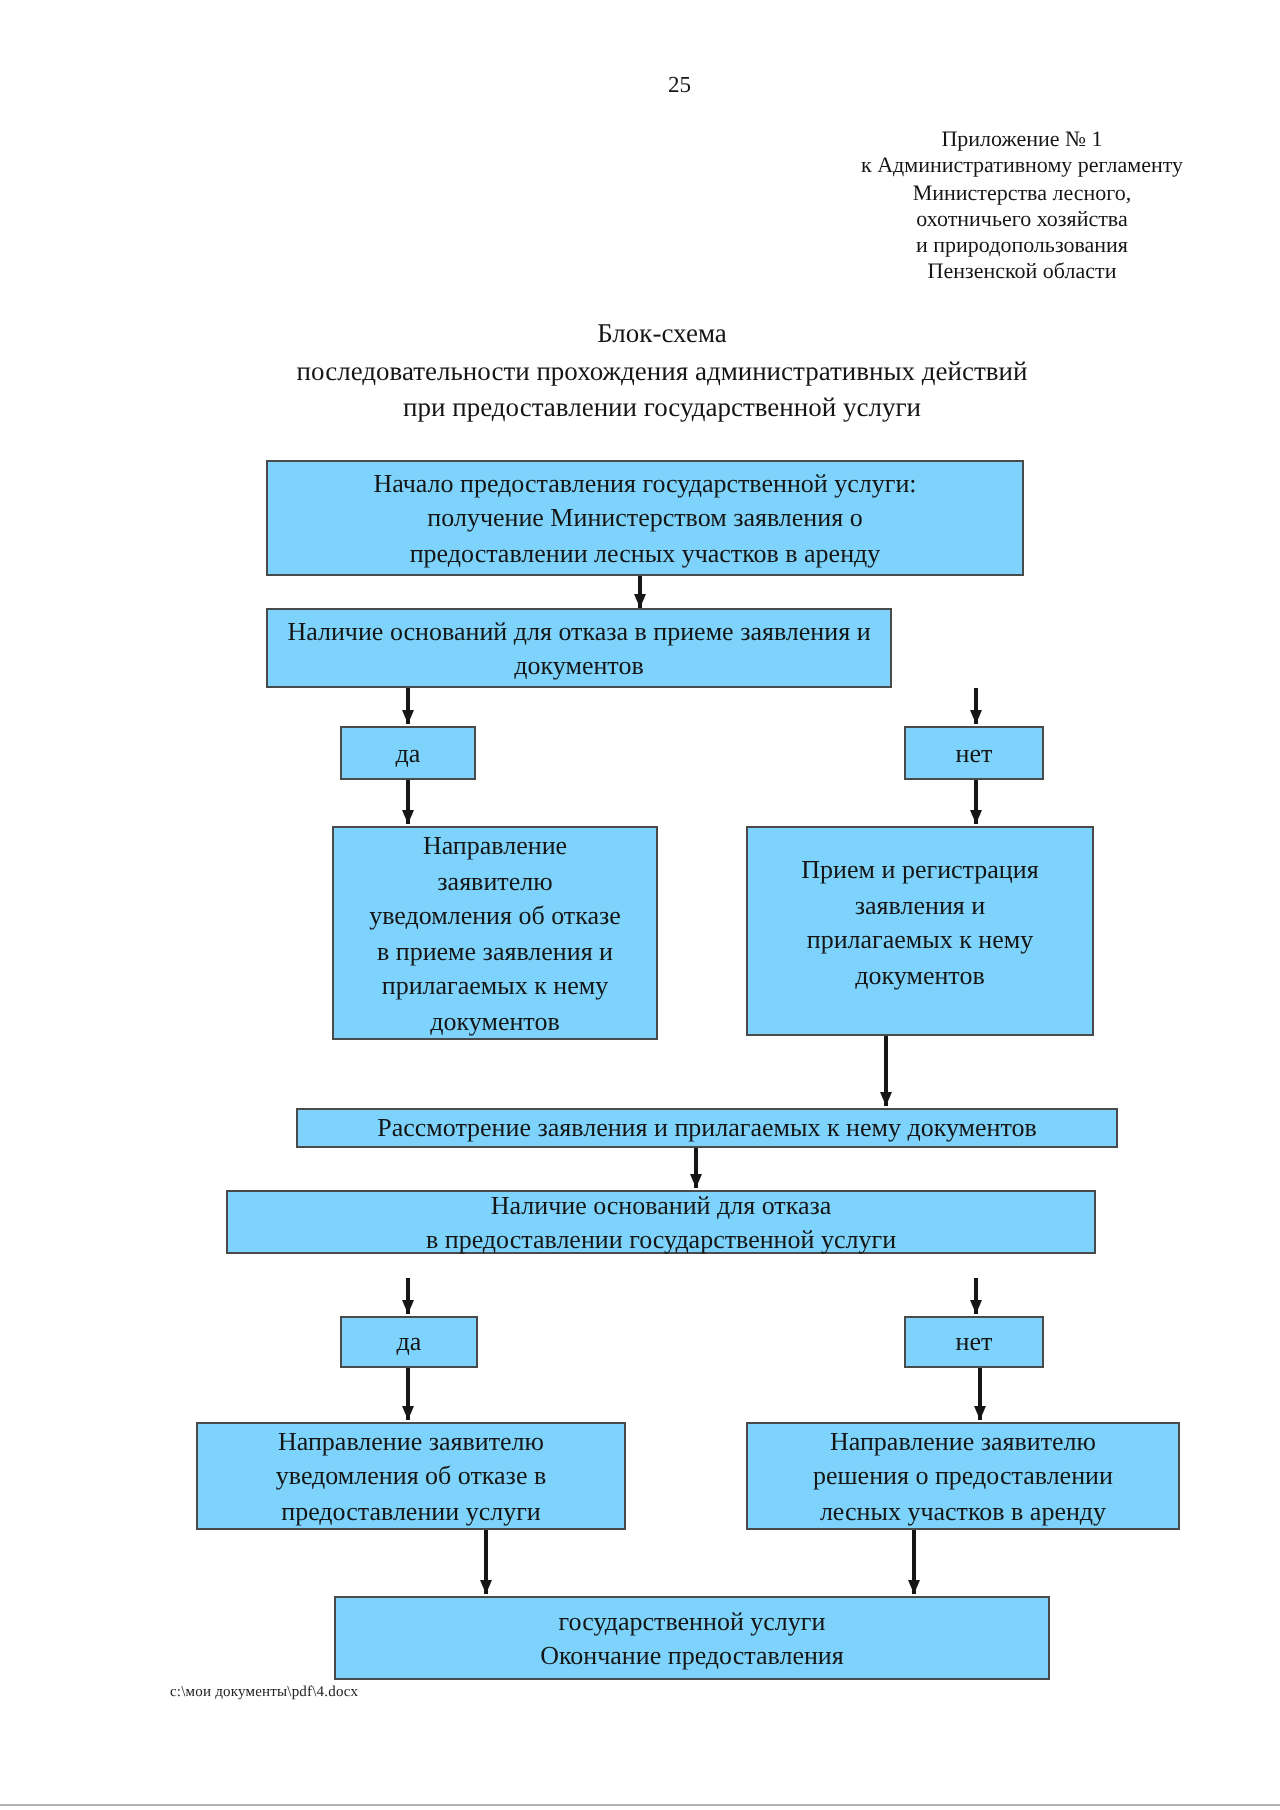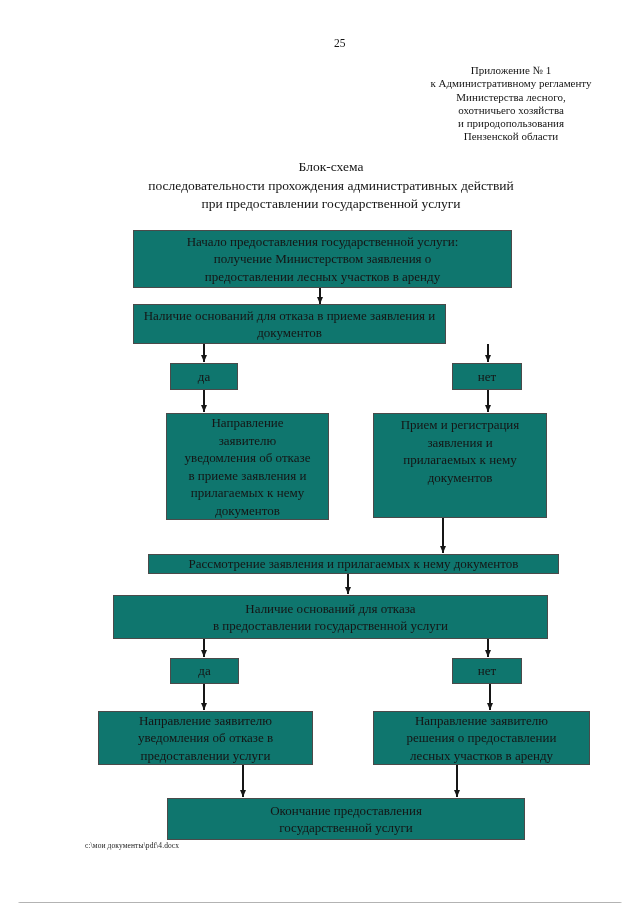--- a/index.html
+++ b/index.html
@@ -1,37 +1,36 @@
 <!DOCTYPE html>
 <html><head>
 <meta charset="utf-8">
 <style>
   html,body { margin:0; padding:0; background:#ffffff; }
   .page {
     position:relative; width:640px; height:905px; background:#ffffff;
     font-family:"Liberation Serif","DejaVu Serif",serif; color:#151515;
     overflow:hidden;
-    border-radius:31px;
   }
   .page-number { position:absolute; left:334px; top:37px; font-size:11.5px; }
   .appendix {
     position:absolute; right:18px; top:64px; width:222px;
     text-align:center; font-size:11px; line-height:13.3px;
   }
   .doc-title {
     position:absolute; left:0; top:158px; width:640px;
     text-align:center; font-size:13.5px; line-height:18.5px;padding-left:11px;
   }
   .fbox {
-    position:absolute; box-sizing:border-box; background:#0f766e;
+    position:absolute; box-sizing:border-box; background:#7dd3fc;
     border:1.4px solid #4a4a4a; text-align:center;
     font-size:13px; line-height:17.5px;
     display:flex; flex-direction:column; justify-content:center; align-items:center;
   }
-  .fbox.top { justify-content:flex-start; padding-top:2px; }
+  .fbox.top { justify-content:flex-start; padding-top:12px; }
   .varrow { position:absolute; width:1.6px; background:#161616; }
   .varrow::after {
     content:""; position:absolute; bottom:0; left:50%; transform:translateX(-50%);
     width:0; height:0;
     border-left:3.6px solid transparent; border-right:3.6px solid transparent;
     border-top:7px solid #161616;
   }
   .footer-path { position:absolute; left:85px; top:841px; font-size:7.5px; letter-spacing:0.1px; color:#222; }
   .page-edge { position:absolute; left:0; top:902px; width:640px; height:1px; background:#b3b3b3; }
 </style>
@@ -85,21 +84,21 @@
       <div>Прием и регистрация</div>
       <div>заявления и</div>
       <div>прилагаемых к нему</div>
       <div>документов</div>
     </div>
 
   <div class="fbox" style="left:137px; top:554px; width:411px; height:20px;margin-left:11px;">
       <div>Рассмотрение заявления и прилагаемых  к нему документов</div>
     </div>
 
-  <div class="fbox" style="left:113px; top:595px; width:435px; height:44px;">
+  <div class="fbox" style="left:113px; top:595px; width:435px; height:32px;">
       <div>Наличие оснований для отказа</div>
       <div>в предоставлении государственной услуги</div>
     </div>
 
   <div class="fbox" style="left:170px; top:658px; width:69px; height:26px;">да</div>
 
   <div class="fbox" style="left:452px; top:658px; width:70px; height:26px;">нет</div>
 
   <div class="fbox" style="left:98px; top:711px; width:215px; height:54px;">
       <div>Направление заявителю</div>
@@ -107,22 +106,22 @@
       <div>предоставлении услуги</div>
     </div>
 
   <div class="fbox" style="left:373px; top:711px; width:217px; height:54px;">
       <div>Направление заявителю</div>
       <div>решения о предоставлении</div>
       <div>лесных участков в аренду</div>
     </div>
 
   <div class="fbox" style="left:167px; top:798px; width:358px; height:42px;">
+      <div>государственной услуги</div>
       <div>Окончание предоставления</div>
-      <div>государственной услуги</div>
     </div>
 
   <div class="varrow" style="left:319px; top:288px; height:16px;"></div>
   <div class="varrow" style="left:203px; top:344px; height:18px;"></div>
   <div class="varrow" style="left:487px; top:344px; height:18px;"></div>
   <div class="varrow" style="left:203px; top:390px; height:22px;"></div>
   <div class="varrow" style="left:487px; top:390px; height:22px;"></div>
   <div class="varrow" style="left:442px; top:518px; height:35px;"></div>
   <div class="varrow" style="left:347px; top:574px; height:20px;"></div>
   <div class="varrow" style="left:203px; top:639px; height:18px;"></div>

